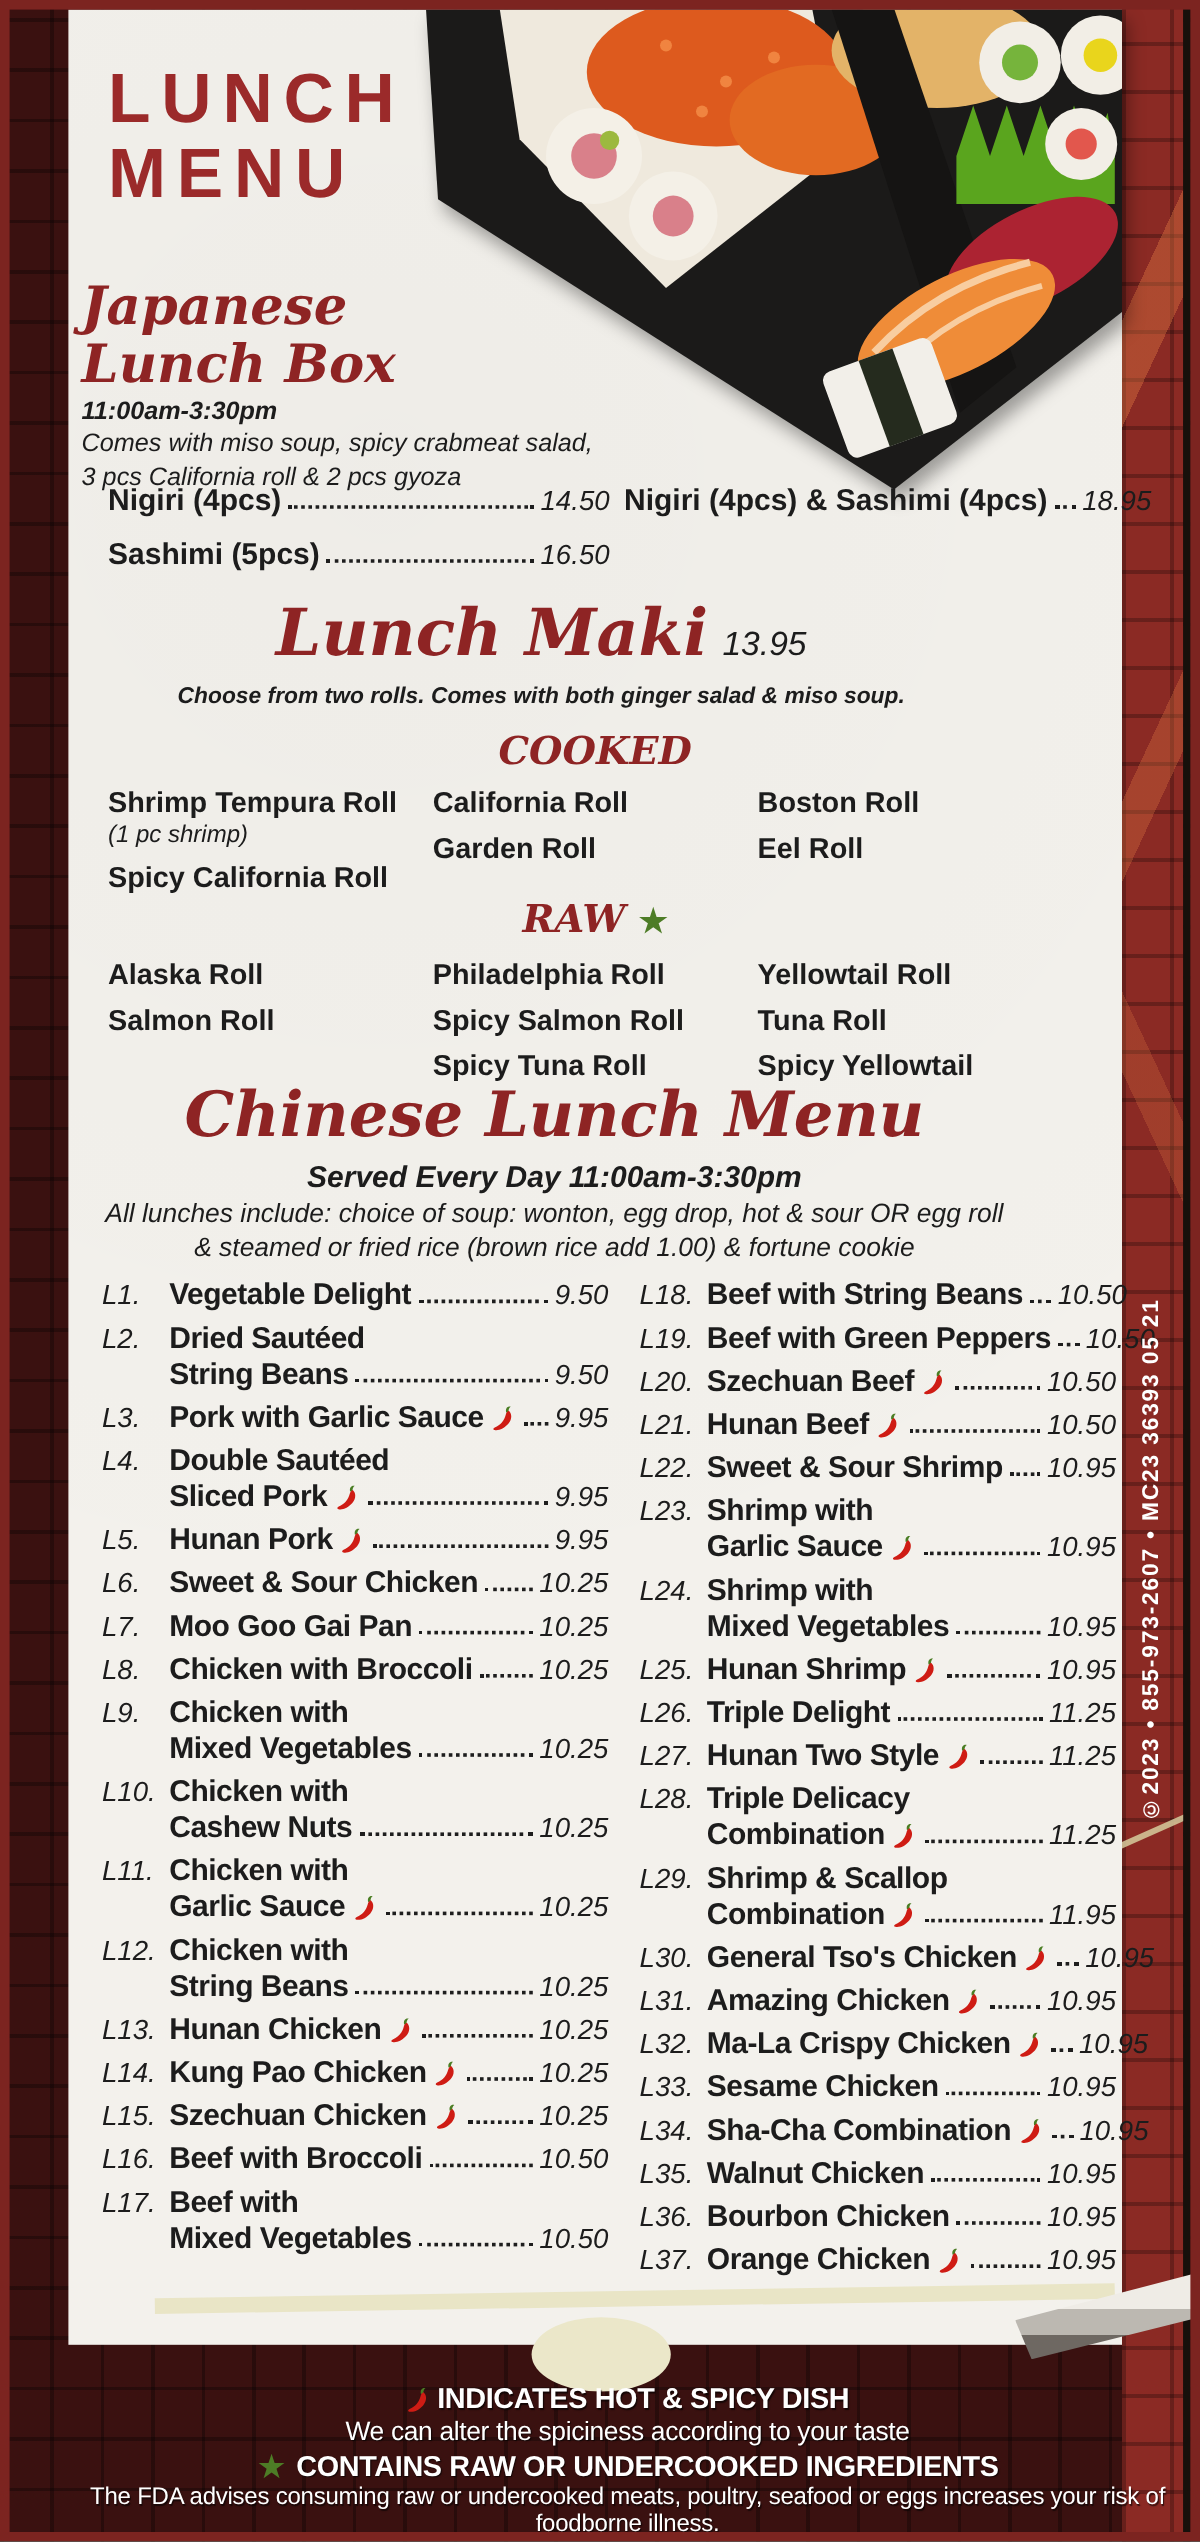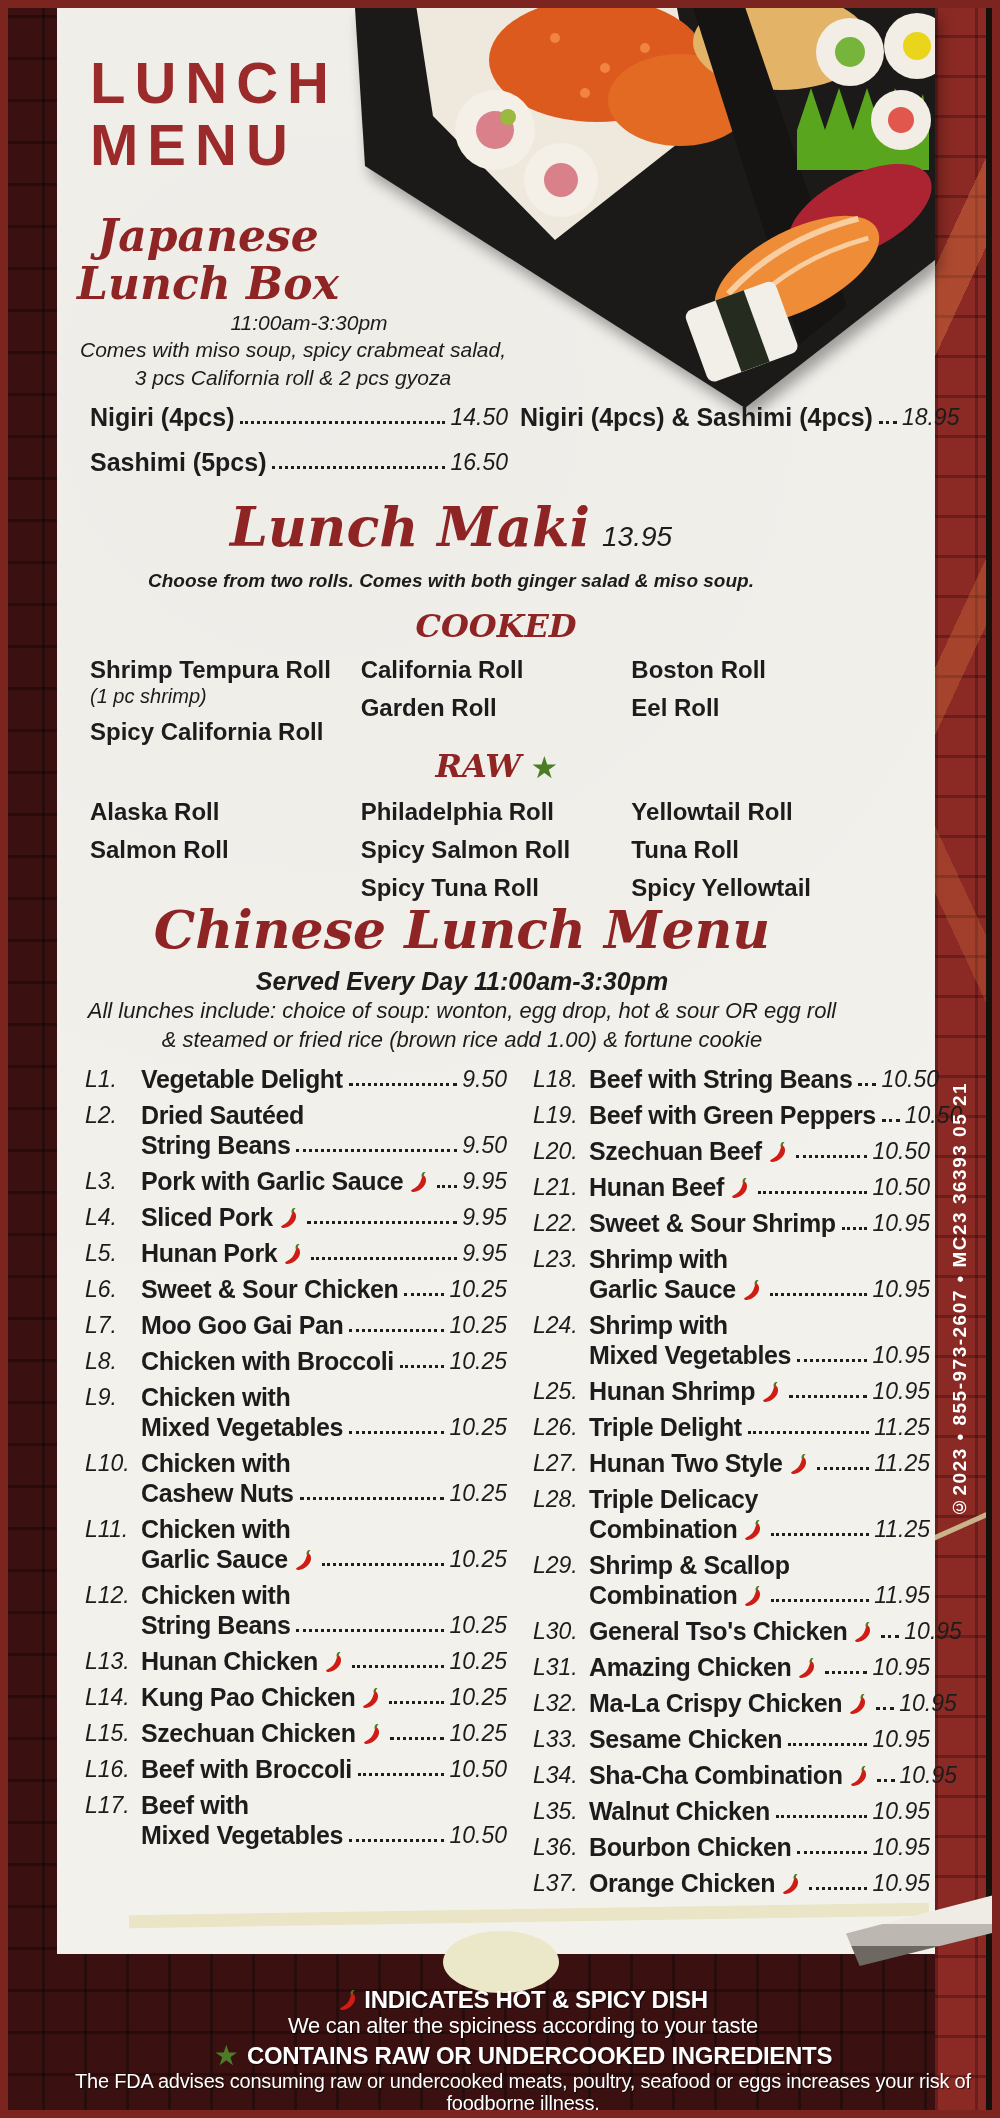--- a/index.html
+++ b/index.html
@@ -43,23 +43,23 @@
   
   .photo{ position:absolute; top:0; right:0; width:590px; height:412px; z-index:3;
     filter:drop-shadow(5px 9px 7px rgba(0,0,0,.35)); }
 
   
   .script{ font-family:"DejaVu Serif", serif; font-style:italic; color:#8e2424; }
   .main-title{
     position:absolute; left:33px; top:44px; width:310px; z-index:12;
     font-size:58px; font-weight:700; letter-spacing:9px; line-height:62px; color:#9b2a2a;
   }
-  .jp-block{ position:absolute; left:11px; top:204px; width:450px; z-index:12;text-align:center; }
+  .jp-block{ position:absolute; left:11px; top:224px; width:450px; z-index:12; }
   .jp-head{ font-size:44px; line-height:48px; font-weight:700; width:280px; }
-  .jp-hours{ font-size:21px; line-height:26px; font-style:italic; font-weight:400; color:#1c1c1c; margin-top:2px;margin-left:32px; }
+  .jp-hours{ font-size:21px; line-height:26px; font-style:italic; font-weight:700; color:#1c1c1c; margin-top:2px; }
   .jp-desc{ font-size:21px; line-height:28px; font-style:italic; color:#1c1c1c; }
 
   .jp-items{ position:absolute; left:33px; top:388px; width:845px; display:flex; z-index:12; }
   .jp-col-left{ width:418px; }
   .jp-col-right{ width:427px; padding-left:12px; }
   .jrow{ display:flex; align-items:flex-end; height:36px; margin-bottom:9px; }
   .jname{ font-size:25px; font-weight:700; color:#1c1c1c; white-space:nowrap; line-height:30px; }
   .dots{ flex:1; min-width:18px; border-bottom:3px dotted #1e1e1e; margin:0 5px 8px 6px; }
   .price{ font-size:23px; font-style:italic; color:#1c1c1c; line-height:30px; white-space:nowrap; }
 
@@ -340,20 +340,23 @@
                 </svg>
                 <span class="dots"></span>
                 <span class="price">9.95</span>
               </div>
             </div>
           </div>
           <div class="citem">
             <span class="cnum">L4.</span>
             <div class="cbody">
               <div class="cline">
+                <span class="cname">Double Sautéed</span>
+              </div>
+              <div class="cline">
                 <span class="cname">Sliced Pork</span>
                 <svg class="chili" viewBox="0 0 20 24">
                   <use href="#chili-shape"></use>
                 </svg>
                 <span class="dots"></span>
                 <span class="price">9.95</span>
               </div>
             </div>
           </div>
           <div class="citem">

